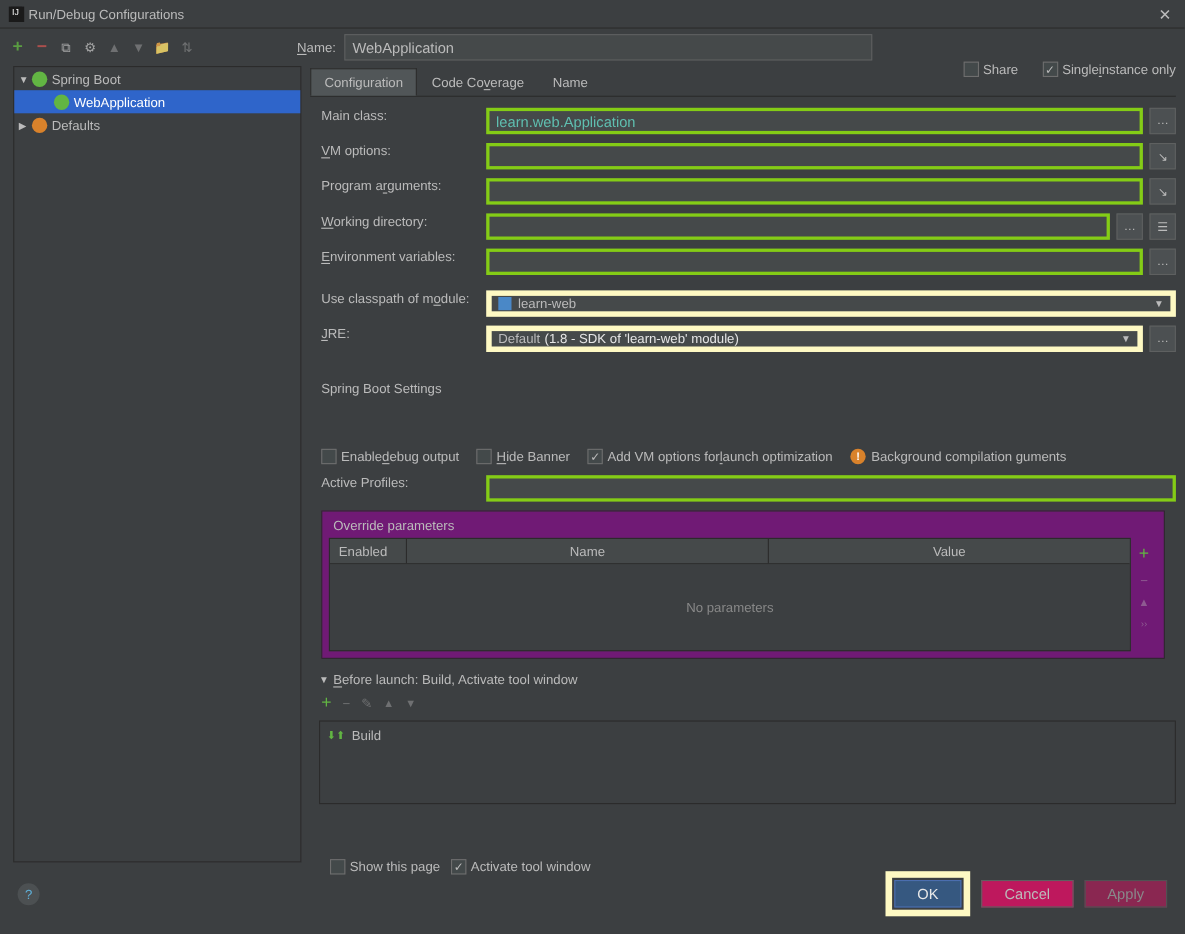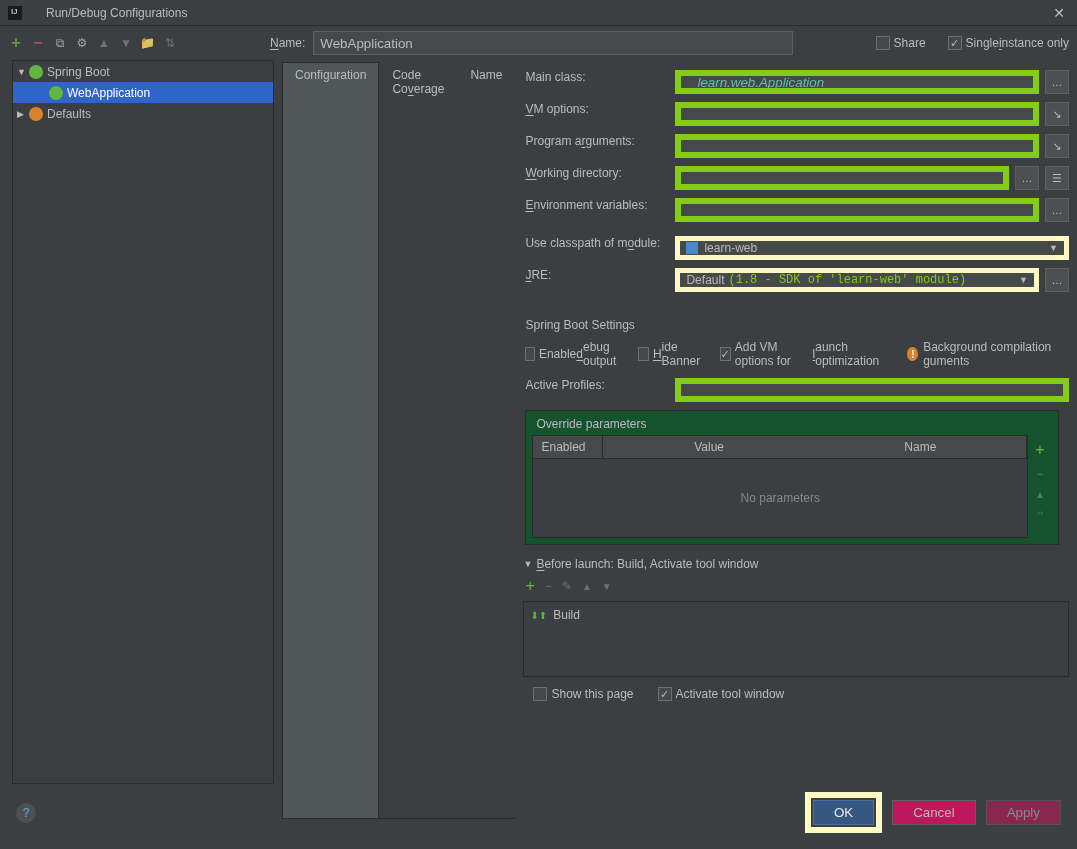--- a/index.html
+++ b/index.html
@@ -13,21 +13,21 @@
   overflow: hidden;
 }
 .title-bar {
   height: 26px;
   background: #3c3f41;
   display: flex;
   align-items: center;
   padding: 0 8px;
   border-bottom: 1px solid #2b2b2b;
 }
-.title-bar .icon { width: 14px; height: 14px; background: #1a1a1a; margin-right: 24px; display:flex; align-items:flex-start; justify-content:center;}
+.title-bar .icon { width: 14px; height: 14px; background: #1a1a1a; margin-right: 4px; display:flex; align-items:flex-start; justify-content:center;}
 .title-bar .close { margin-left: auto; font-size: 14px; cursor: pointer; color:#bbbbbb; padding: 0 4px;}
 .top-row {
   display: flex;
   align-items: center;
   padding: 4px 8px;
   height: 34px;
 }
 .toolbar {
   display: flex;
   align-items: center;
@@ -51,35 +51,34 @@
   width: 262px;
   background: #3c3f41;
   border: 1px solid #2b2b2b;
   margin: 0 4px 4px 12px;
   height: 724px;
 }
 .tree-item { display:flex; align-items:center; padding: 2px 4px; height:21px; cursor:pointer;}
 .tree-item.selected { background: #2f65ca; color:#fff;}
 .tree-item .arrow { width:12px; font-size:9px;}
 .tree-item .node-icon { width:14px; height:14px; margin-right:4px; border-radius:50%;}
-.content-panel { flex:1; padding: 0 8px 0 4px; display:flex; flex-direction:row;}
+.content-panel { flex:1; padding: 0 8px 0 4px; display:flex; flex-direction:column;}
 .tabs { display:flex; border-bottom:1px solid #2b2b2b; margin-top:2px;}
 .tab { padding: 5px 12px; cursor:pointer; color:#bbbbbb; border:1px solid transparent; border-bottom:none;}
 .tab.active { background:#515658; border-color:#2b2b2b;}
 .form-area { padding: 10px 0 0 0;}
 .form-row { display:flex; align-items:flex-start; margin-bottom:8px; padding-left:10px; }
 .form-label { width: 150px; }
 .form-input {
   background:#45494a;
-  border:6px solid #84cc16;
+  border:3px solid #84cc16;
   color:#bbbbbb;
-  padding:3px 16px;
+  padding:3px 6px;
   height:24px;
   flex:1;
-  font-style:italic;
 }
 .form-input.teal { color:#5fbfb0; }
 .btn-small {
   width:24px; height:24px;
   background:#4c5052;
   border:1px solid #5e6060;
   margin-left:6px;
   display:flex; align-items:center; justify-content:center;
   cursor:pointer;
   font-size:11px;
@@ -90,55 +89,55 @@
   height:24px;
   flex:1;
   display:flex; align-items:center;
   padding:0 6px;
   cursor:pointer;
   position:relative;
 }
 .select-box .dd-arrow { margin-left:auto; font-size:9px;}
 .section-header { padding: 18px 10px 8px 10px; color:#bbbbbb;}
 .checkbox-row { display:flex; align-items:center; gap:16px; padding: 0 10px 10px 10px;}
-.chk-label { display:flex; align-items:center; cursor:pointer;}
+.chk-label { display:flex; align-items:center; cursor:pointer;margin-top:40px;}
 .warn-icon { width:14px; height:14px; border-radius:50%; background:#d9822b; display:inline-flex; align-items:center; justify-content:center; color:#fff; font-size:10px; font-weight:bold; margin-right:5px;}
-.override-box { border:1px solid #2b2b2b; margin: 4px 10px; padding:6px; background:#14532d;}
+.override-box { border:1px solid #2b2b2b; margin: 4px 10px; padding:6px; background:#701a75;}
 .override-title { padding: 0 0 4px 4px;}
 .param-table { border:1px solid #2b2b2b; background:#3c3f41;}
 .param-header { display:flex; background:#45494a; border-bottom:1px solid #2b2b2b;}
 .param-header > div { padding:4px 8px; border-right:1px solid #2b2b2b;}
 .param-body { height:78px; display:flex; align-items:center; justify-content:center; color:#888; background:#3c3f41;}
 .param-side { width:24px; display:flex; flex-direction:column; gap:8px; align-items:center; padding-top:6px;}
 .param-wrap { display:flex;}
 .param-main { flex:1;}
 .before-section { margin-top:12px; padding-left:8px;}
 .before-header { display:flex; align-items:center; gap:4px; cursor:pointer;}
 .before-toolbar { display:flex; gap:10px; padding:6px 2px; align-items:center;}
 .before-list { border:1px solid #2b2b2b; background:#3c3f41; height:76px; padding:4px;}
 .before-list-item { display:flex; align-items:center; gap:6px; padding:2px;}
-.bottom-checks { display:flex; gap:24px; padding:10px 10px 0 10px;align-items:flex-end;}
+.bottom-checks { display:flex; gap:10px; padding:10px 10px 0 10px;align-items:flex-end;}
 .dialog-buttons {
   display:flex;
   justify-content:flex-end;
   align-items:center;
   gap:10px;
   padding: 10px;
   position:absolute;
   bottom:6px;
   right:6px;
   left:6px;
 }
 .dialog-buttons .help { width:20px; height:20px; border-radius:50%; background:#4c5052; display:flex; align-items:center; justify-content:center; cursor:pointer; margin-right:auto; color:#5fb0d9;}
 .dlg-btn { padding:4px 20px; background:#be185d; border:1px solid #5e6060; cursor:pointer; color:#bbbbbb;}
 .dlg-btn.primary { background:#365880; border-color:#4b6eaf; color:#e8e8e8;}
 .dlg-btn.disabled { opacity:0.6;}
 .ok-highlight { border:6px solid #fef9c3; padding:2px;}
 .u { text-decoration:underline; text-underline-offset:2px;}
-.muted { color:#84cc16;font-family:Liberation Mono, monospace;}
+.muted { color:#e5e5e5;}
 </style>
 </head>
 <body>
 
 <div class="title-bar">
   <div class="icon">
       <svg width="10" height="10">
         <rect width="10" height="10" fill="#1a1a1a"></rect>
         <text x="1" y="8" fill="#fff" font-size="8">IJ</text>
       </svg>
@@ -257,22 +256,22 @@
         <input class="form-input" style="">
       </div>
 
       <div class="override-box">
         <div class="override-title">Override parameters</div>
         <div class="param-wrap">
           <div class="param-main">
             <div class="param-table">
               <div class="param-header">
                 <div style="width:70px;">Enabled</div>
+                <div style="flex:1; text-align:center;">Name</div>
                 <div style="flex:1; text-align:center; border-right:none;">Value</div>
-                <div style="flex:1; text-align:center;">Name</div>
               </div>
               <div class="param-body">No parameters</div>
             </div>
           </div>
           <div class="param-side">
             <span style="color:#62b543; font-size:16px; cursor:pointer;">+</span>
             <span style="opacity:0.4; cursor:pointer;">−</span>
             <span style="opacity:0.4; cursor:pointer; font-size:10px;">▲</span>
             <span style="opacity:0.4; cursor:pointer; font-size:9px;">››</span>
           </div>

